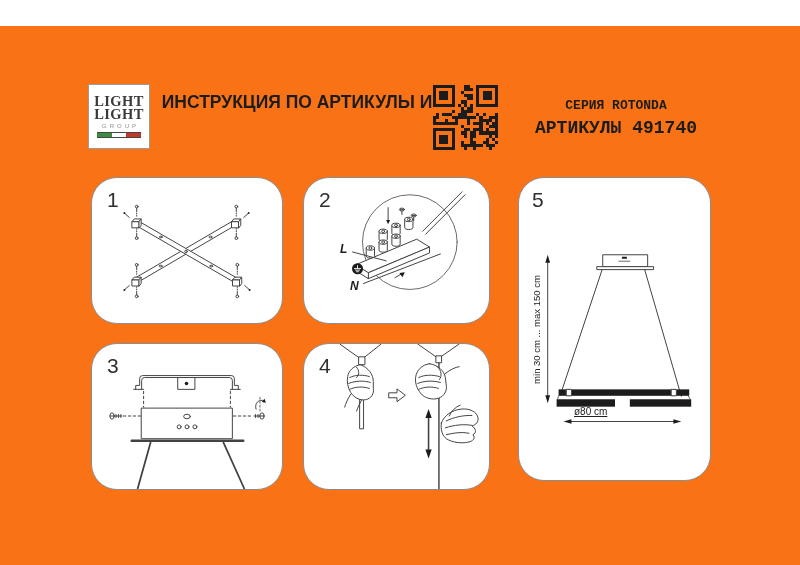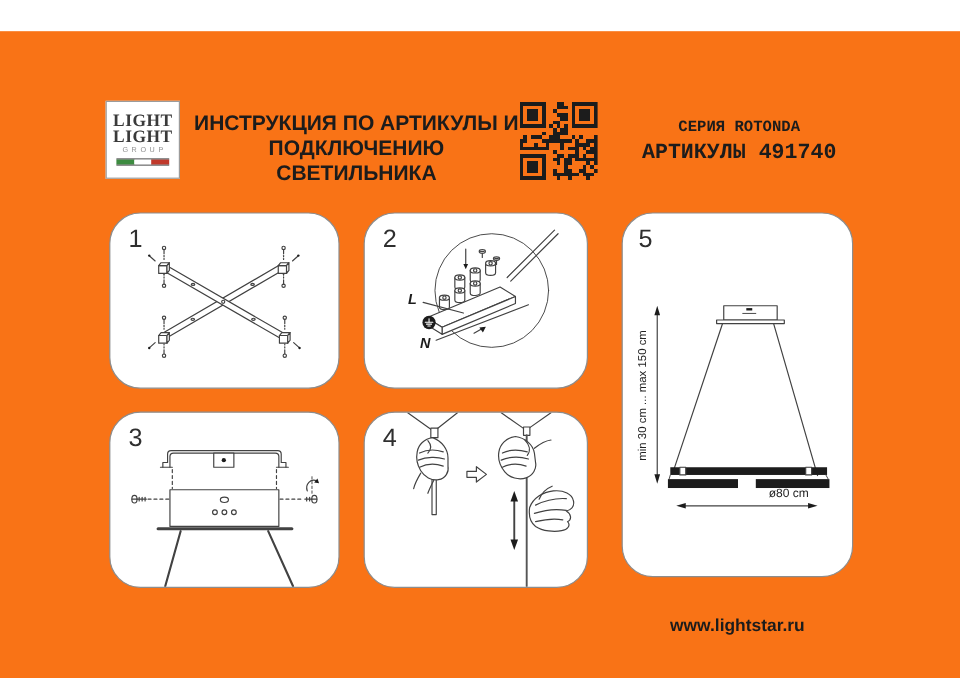--- a/index.html
+++ b/index.html
@@ -42,22 +42,22 @@
   .fw{fill:#ffffff;stroke:#424242;stroke-width:1;stroke-linejoin:round;}
   .fb{fill:#1c1c1c;stroke:none;}
   .thin{stroke-width:.8;}
 
   .wire-label{position:absolute;font-weight:bold;font-style:italic;font-size:12px;color:#1c1c1c;z-index:2;}
   #lbl-l{left:36px;top:64px;}
   #lbl-n{left:46px;top:101px;}
 
   .dim-v{position:absolute;left:-63px;top:146px;width:160px;text-align:center;
          transform:rotate(-90deg);font-size:9.5px;color:#222;z-index:2;}
-  .dim-h{position:absolute;left:55px;top:228px;width:100px;text-align:right;
-         font-size:10px;color:#222;z-index:2;}
+  .dim-h{position:absolute;left:55px;top:228px;width:100px;text-align:left;
+         font-size:10px;color:#222;z-index:2;text-decoration:underline;}
 
   .footer{position:absolute;left:518px;top:488px;width:193px;text-align:center;
           font-weight:bold;font-size:14.5px;color:#1c1c1c;}
 </style>
 </head>
 <body>
 
 <div id="sheet">
 
   <div class="logo-box">
@@ -70,21 +70,20 @@
         <span style="background:#3d8b40"></span>
           <span style="background:#ffffff"></span>
           <span style="background:#c0392b"></span>
       </div>
       <div class="flag-bar"></div>
     </div>
   </div>
 
   <div class="title">
     <div>ИНСТРУКЦИЯ ПО АРТИКУЛЫ И</div>
-    <div>ПОДКЛЮЧЕНИЮ СВЕТИЛЬНИКА</div>
   </div>
 
   <div class="qr">
     <svg id="qr-svg" viewBox="0 0 21 21" xmlns="http://www.w3.org/2000/svg">
         <rect x="0" y="0" width="1" height="1" fill="#1c1c1c"></rect>
         <rect x="1" y="0" width="1" height="1" fill="#1c1c1c"></rect>
         <rect x="2" y="0" width="1" height="1" fill="#1c1c1c"></rect>
         <rect x="3" y="0" width="1" height="1" fill="#1c1c1c"></rect>
         <rect x="4" y="0" width="1" height="1" fill="#1c1c1c"></rect>
         <rect x="5" y="0" width="1" height="1" fill="#1c1c1c"></rect>
@@ -619,15 +618,14 @@
 
         <g>
           <line x1="51" y1="245.5" x2="158" y2="245.5"></line>
           <polygon class="fb" points="45,245.5 53,243.2 53,247.8"></polygon>
           <polygon class="fb" points="164,245.5 156,243.2 156,247.8"></polygon>
         </g>
       </g>
     </svg>
   </div>
 
-  <div class="footer">www.lightstar.ru</div>
 
 </div>
 
 </body></html>

